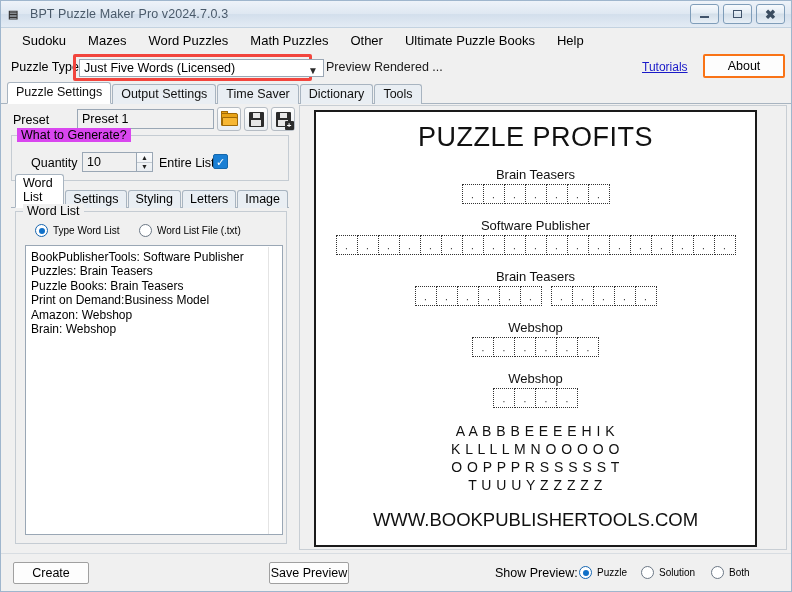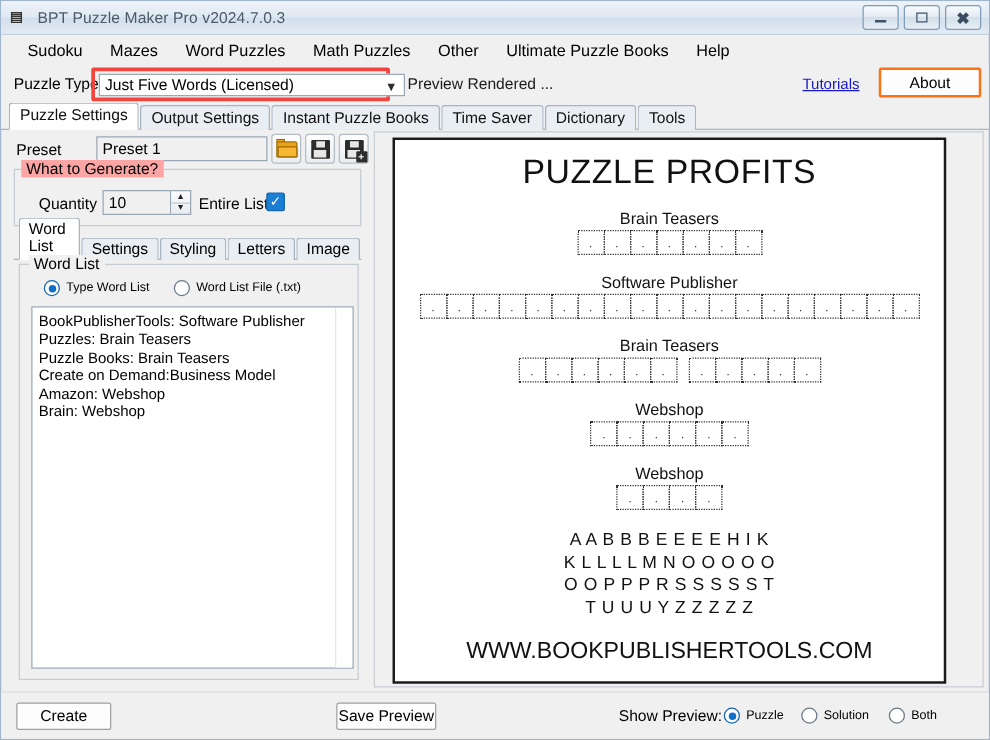--- a/index.html
+++ b/index.html
@@ -161,21 +161,21 @@
     background:#2c2c2c; color:#fff; font-size:8px; line-height:9px;
     text-align:center; border-radius:1px; font-weight:bold;
   }
 
   
   #gen-group {
     position:absolute; left:4px; top:30px; width:278px; height:46px;
     border:1px solid #c5ccd3;
   }
   #gen-legend {
-    position:absolute; left:10px; top:23px; background:#fca5a5;
+    position:absolute; left:10px; top:23px; background:#d946ef;
     padding:0 4px; font-size:12.5px;
   }
   #qty-label { position:absolute; left:24px; top:51px; font-size:12.5px; }
   #qty-input {
     position:absolute; left:75px; top:47px; width:55px; height:20px;
     background:#f0f0f0; border:1px solid #9aa7b5;
     font-size:12.5px; padding-left:4px; line-height:18px;
   }
   #qty-spin {
     position:absolute; left:130px; top:47px; width:16px; height:20px;
@@ -341,21 +341,20 @@
       <span class="caret">▼</span>
     </div>
     <span id="preview-rendered">Preview Rendered ...</span>
     <span id="tutorials-link">Tutorials</span>
     <div id="about-btn">About</div>
   </div>
 
   <div id="main-tabs">
     <div class="mtab active">Puzzle Settings</div>
     <div class="mtab">Output Settings</div>
-    <div class="mtab">Instant Puzzle Books</div>
     <div class="mtab">Time Saver</div>
     <div class="mtab">Dictionary</div>
     <div class="mtab">Tools</div>
   </div>
 
   <div id="left-pane">
     <span id="preset-label">Preset</span>
     <div id="preset-input">Preset 1</div>
 
     <div class="icon-btn" id="btn-open">
@@ -410,21 +409,21 @@
     <div class="radio-row" id="rb-file">
       <span class="radio"></span>
       <span>Word List File (.txt)</span>
     </div>
 
     <div id="wordlist-box">
       <div id="wl-scroll"></div>
       <div class="line">BookPublisherTools: Software Publisher</div>
       <div class="line">Puzzles: Brain Teasers</div>
       <div class="line">Puzzle Books: Brain Teasers</div>
-      <div class="line">Create on Demand:Business Model</div>
+      <div class="line">Print on Demand:Business Model</div>
       <div class="line">Amazon: Webshop</div>
       <div class="line">Brain: Webshop</div>
     </div>
   </div>
 
   <div id="preview-pane">
     <div id="page">
       <div id="puz-title">PUZZLE PROFITS</div>
       <div id="clues">
           <div class="clue-block">

